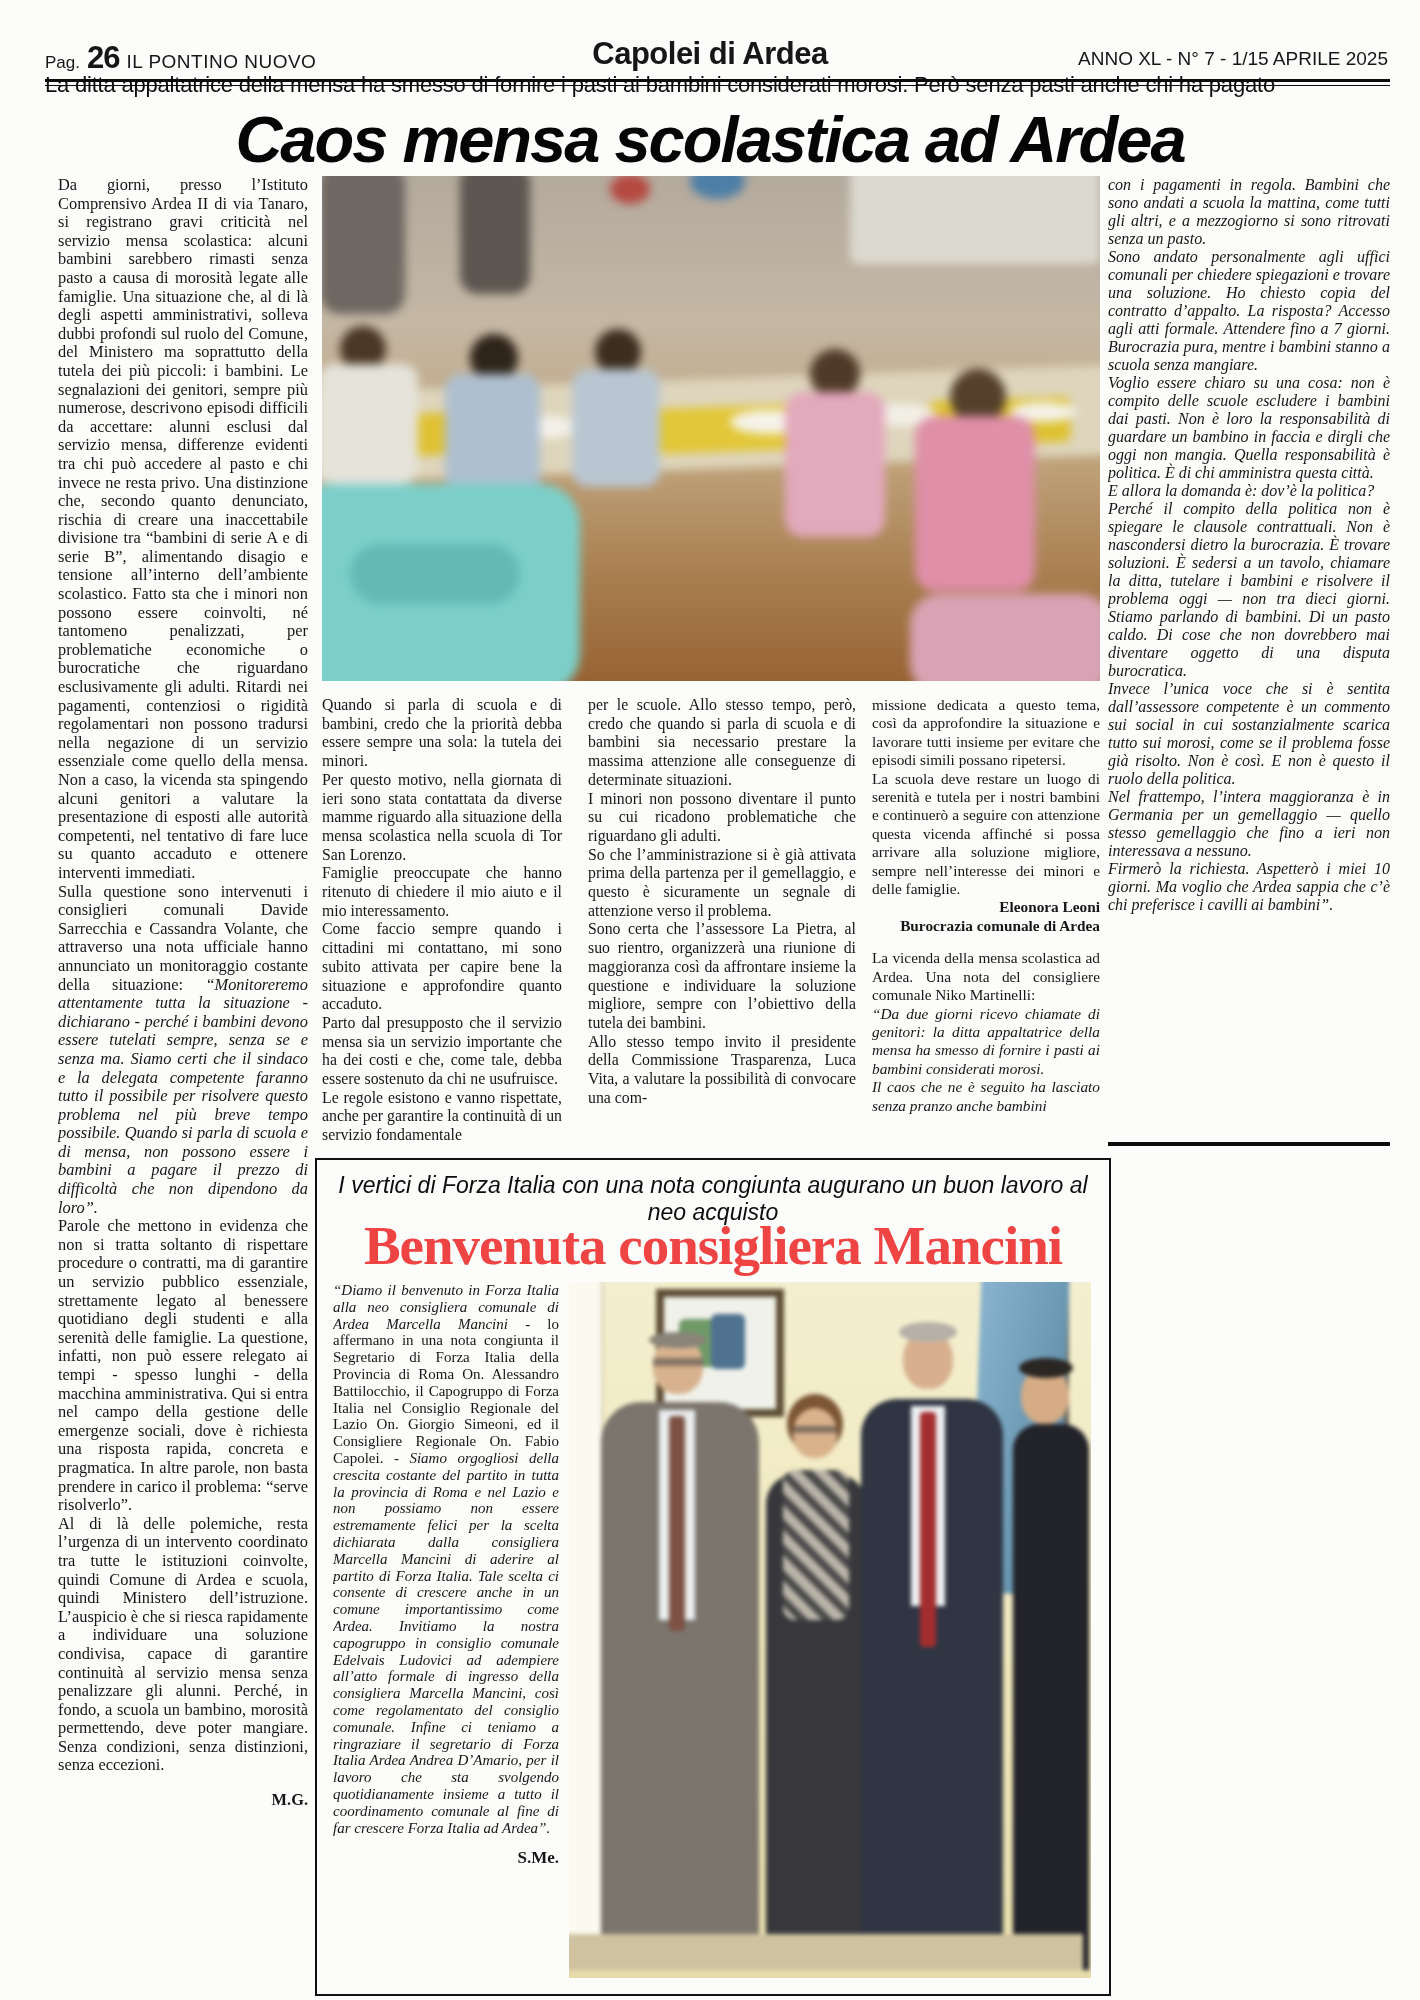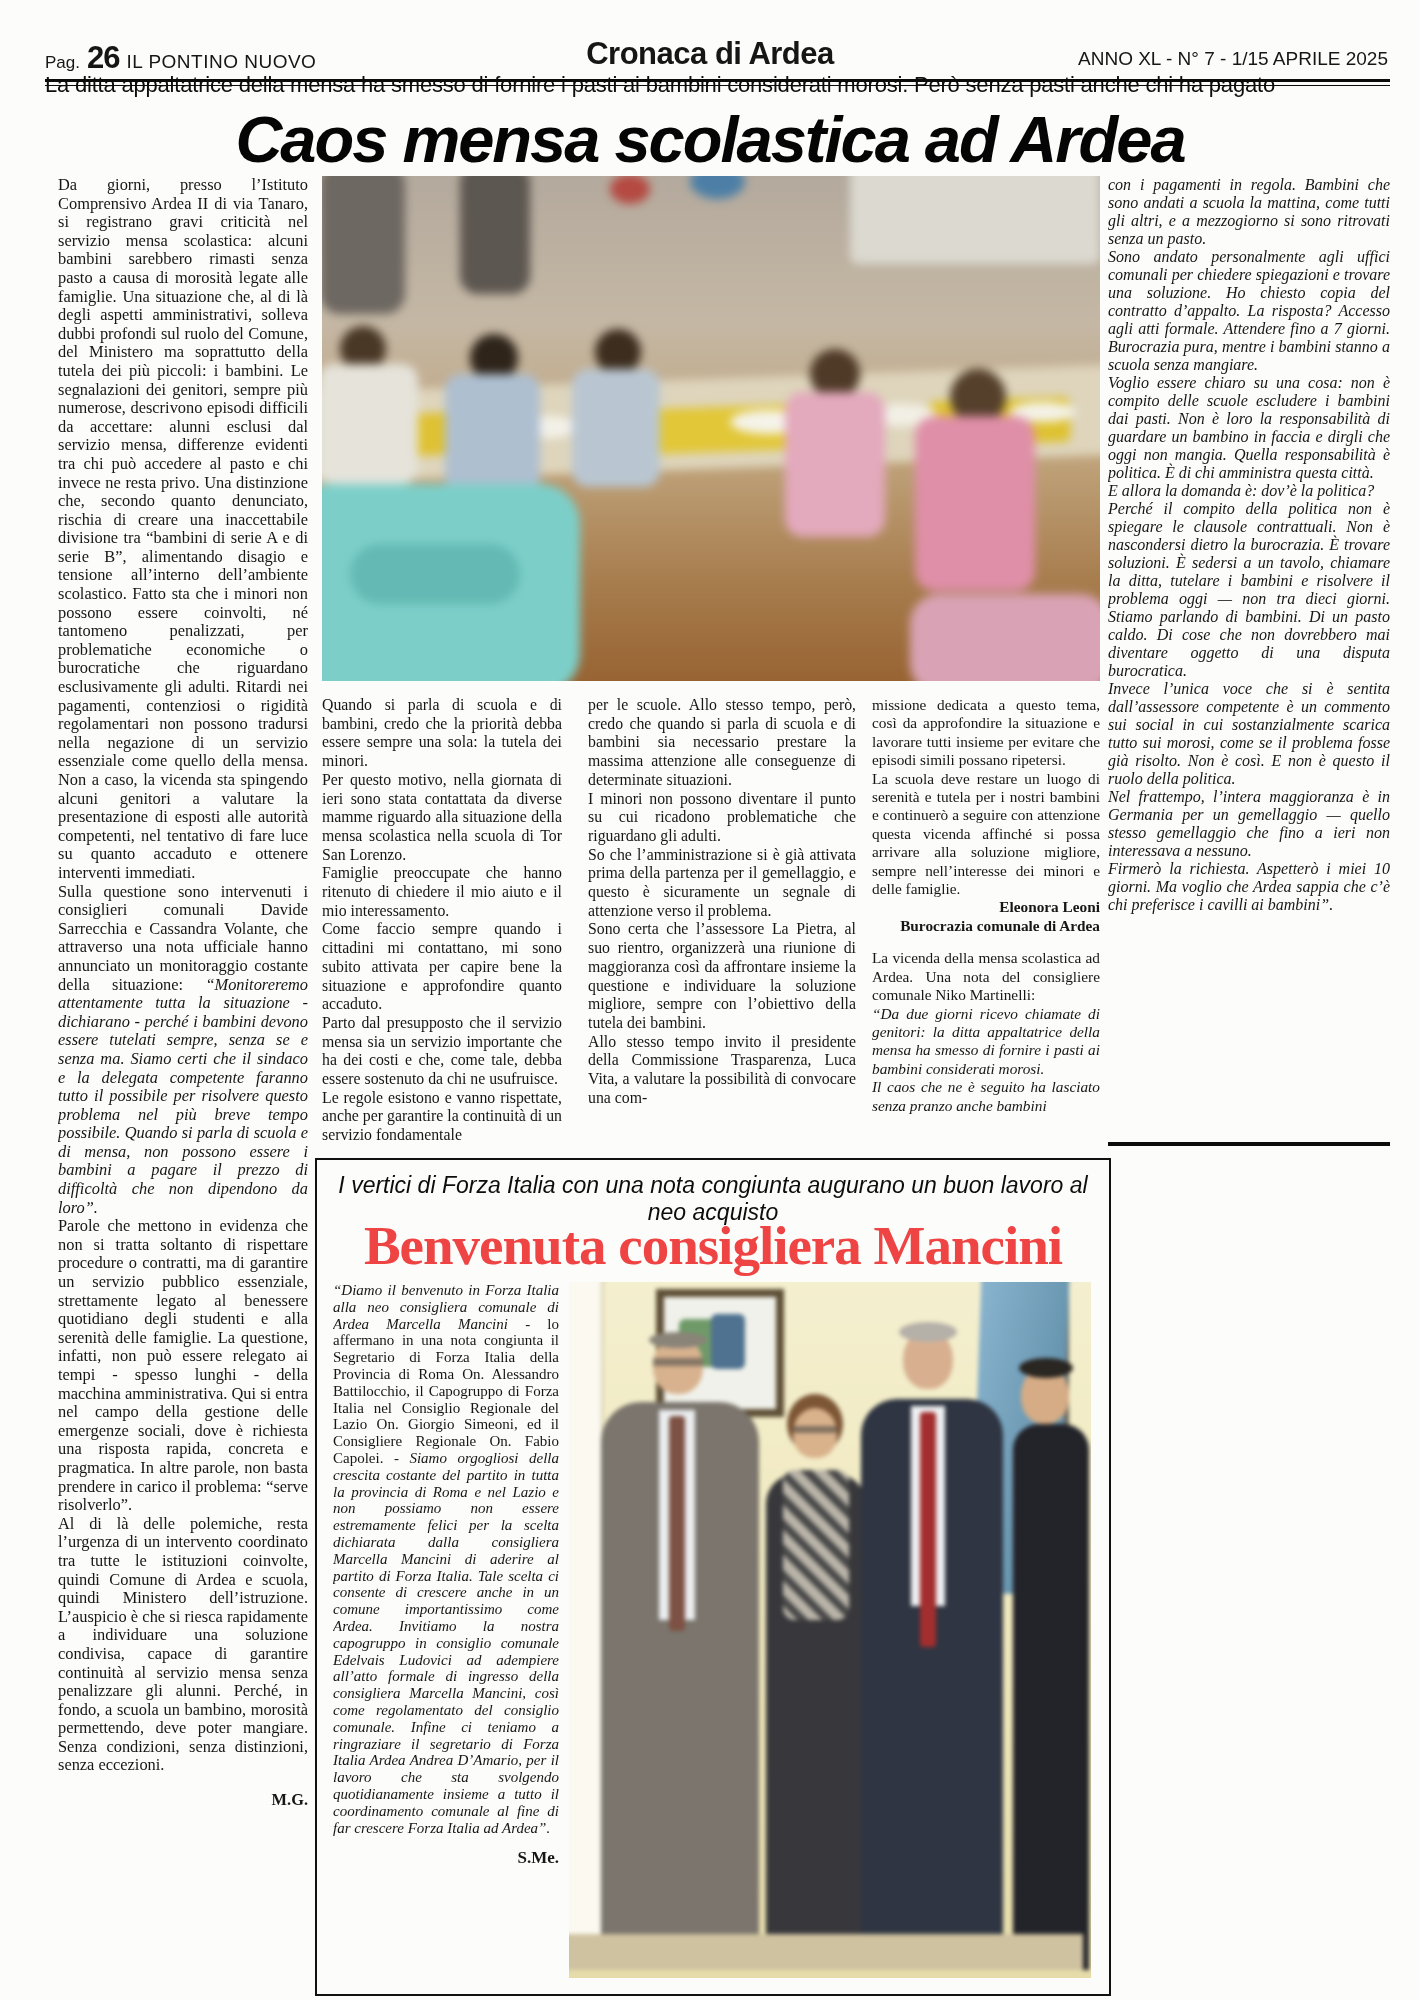--- a/index.html
+++ b/index.html
@@ -58,21 +58,21 @@
 </head>
 <body>
 
 <div class="page">
 
   <div class="hdr-left">
     <span class="pag-label">Pag.</span>
     <span class="pag-num">26</span>
     <span class="masthead">IL PONTINO NUOVO</span>
   </div>
-  <div class="hdr-center">Cronaca di Ardea</div>
+  <div class="hdr-center">Capolei di Ardea</div>
   <div class="hdr-right">ANNO XL - N° 7 - 1/15 APRILE 2025</div>
   <div class="rule-a"></div>
   <div class="rule-b"></div>
 
   <div class="deck">La ditta appaltatrice della mensa ha smesso di fornire i pasti ai bambini considerati morosi. Però senza pasti anche chi ha pagato</div>
   <div class="headline1">Caos mensa scolastica ad Ardea</div>
 
   <div class="col c1">
       <p><span>Da giorni, presso l’Istituto Comprensivo Ardea II di via Tanaro, si registrano gravi criticità nel servizio mensa scolastica: alcuni bambini sarebbero rimasti senza pasto a causa di morosità legate alle famiglie. Una situazione che, al di là degli aspetti amministrativi, solleva dubbi profondi sul ruolo del Comune, del Ministero ma soprattutto della tutela dei più piccoli: i bambini. Le segnalazioni dei genitori, sempre più numerose, descrivono episodi difficili da accettare: alunni esclusi dal servizio mensa, differenze evidenti tra chi può accedere al pasto e chi invece ne resta privo. Una distinzione che, secondo quanto denunciato, rischia di creare una inaccettabile divisione tra “bambini di serie A e di serie B”, alimentando disagio e tensione all’interno dell’ambiente scolastico. Fatto sta che i minori non possono essere coinvolti, né tantomeno penalizzati, per problematiche economiche o burocratiche che riguardano esclusivamente gli adulti. Ritardi nei pagamenti, contenziosi o rigidità regolamentari non possono tradursi nella negazione di un servizio essenziale come quello della mensa. Non a caso, la vicenda sta spingendo alcuni genitori a valutare la presentazione di esposti alle autorità competenti, nel tentativo di fare luce su quanto accaduto e ottenere interventi immediati.</span></p>
       <p><span>Sulla questione sono intervenuti i consiglieri comunali Davide Sarrecchia e Cassandra Volante, che attraverso una nota ufficiale hanno annunciato un monitoraggio costante della situazione: </span><span class="it">“Monitoreremo attentamente tutta la situazione - dichiarano - perché i bambini devono essere tutelati sempre, senza se e senza ma. Siamo certi che il sindaco e la delegata competente faranno tutto il possibile per risolvere questo problema nel più breve tempo possibile. Quando si parla di scuola e di mensa, non possono essere i bambini a pagare il prezzo di difficoltà che non dipendono da loro”.</span></p>

